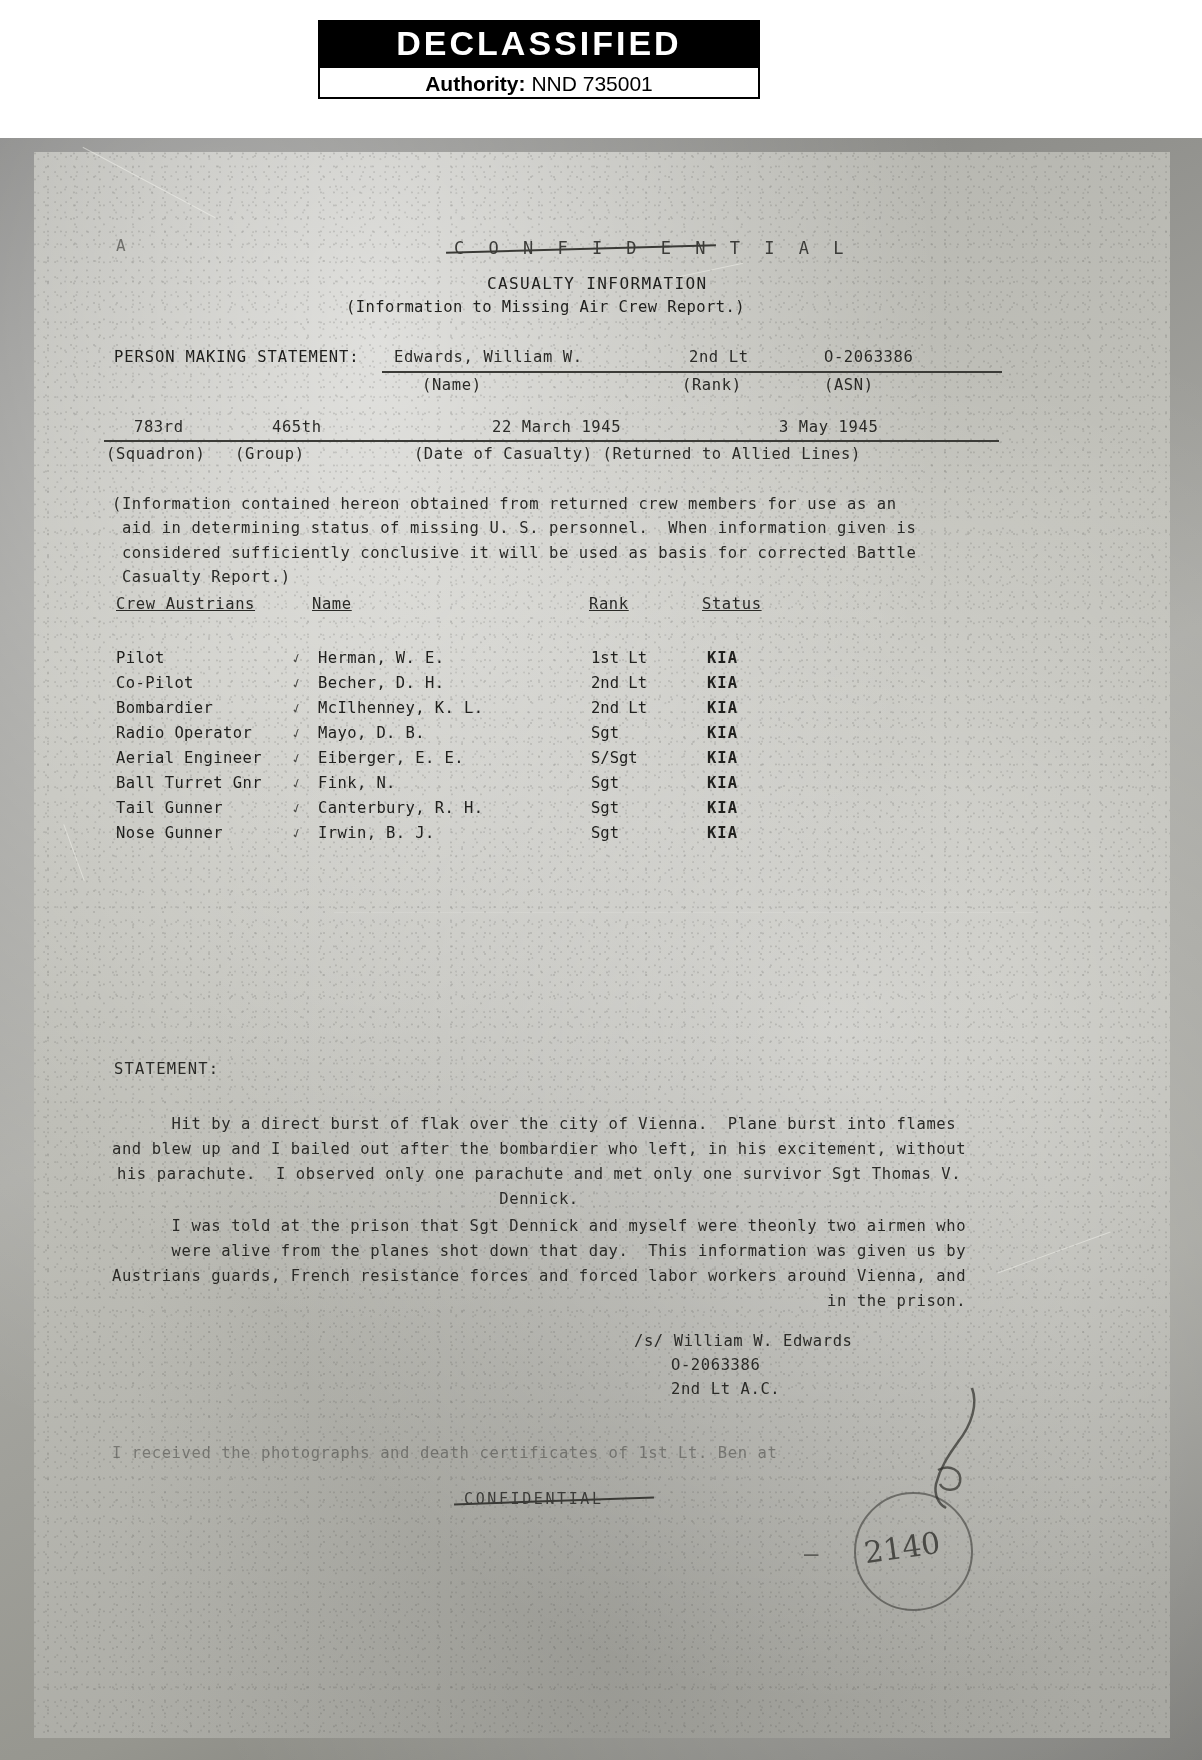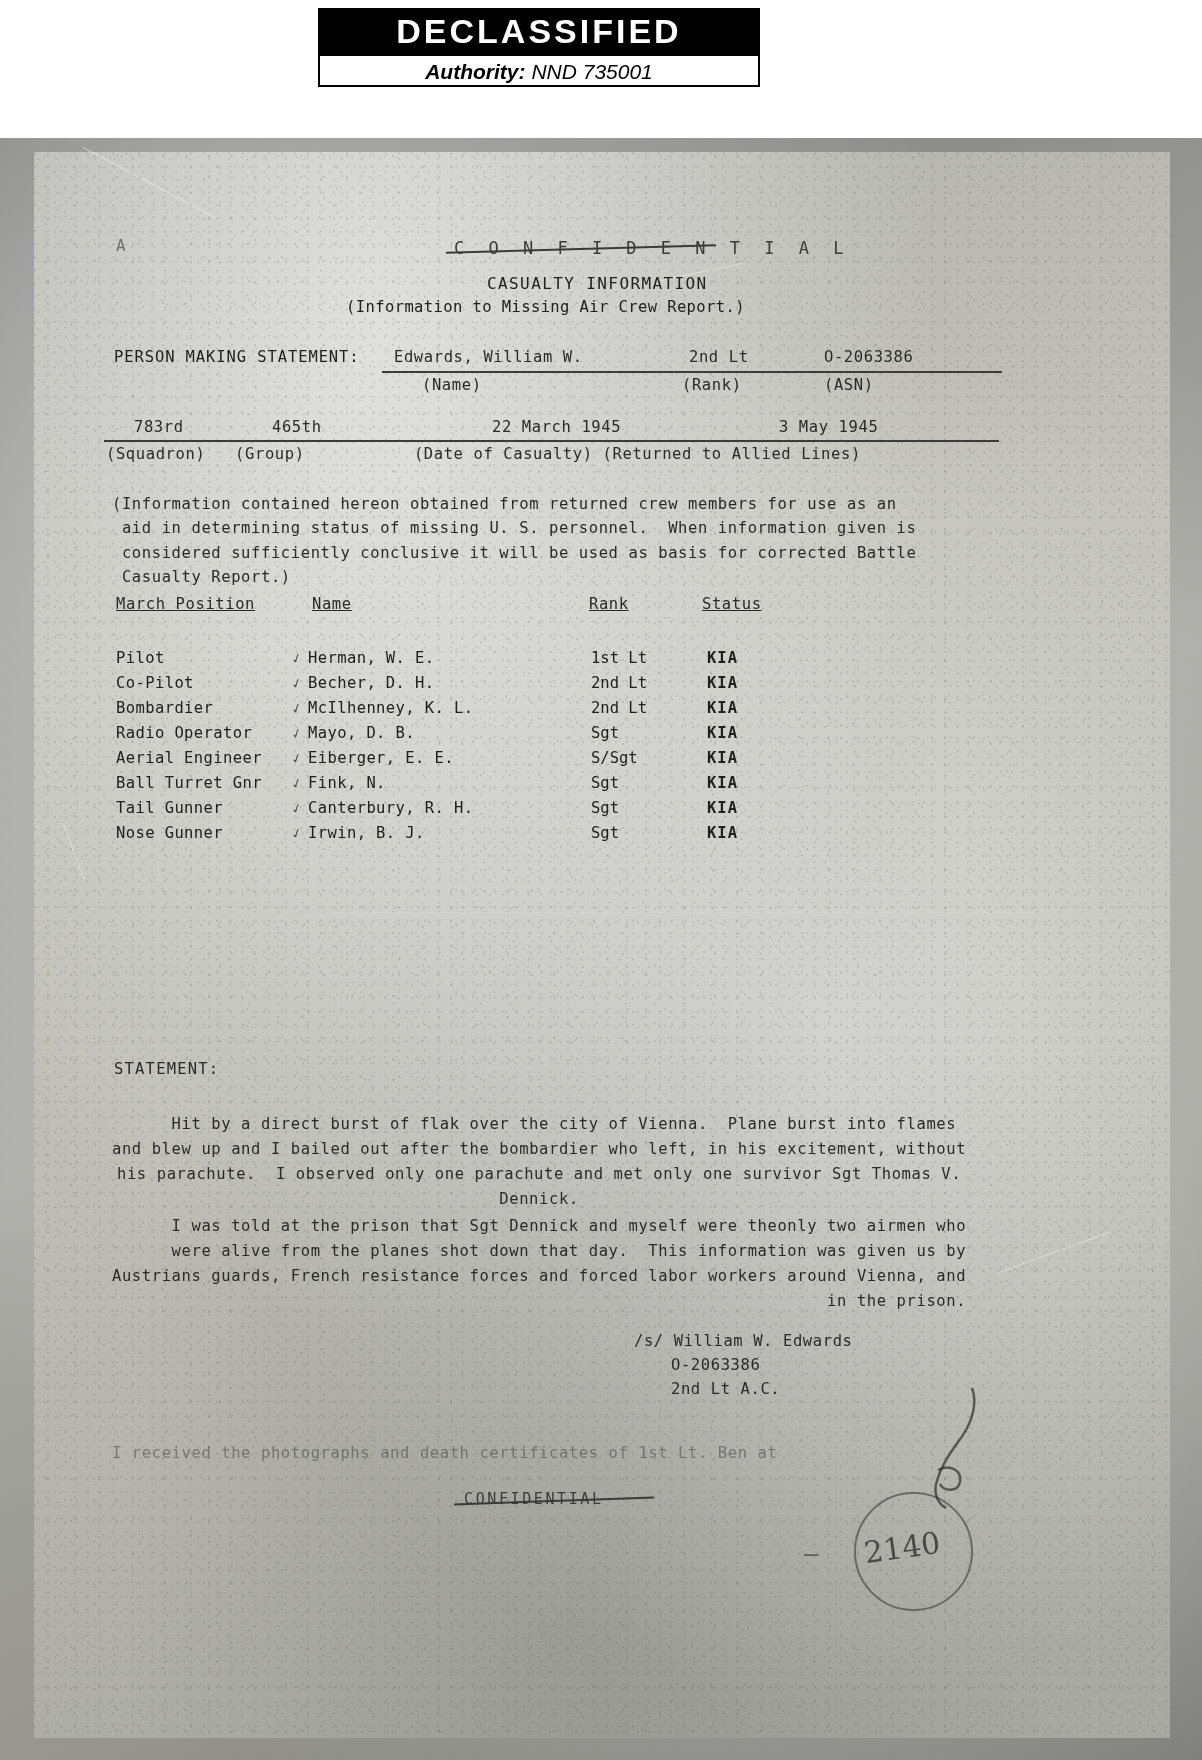--- a/index.html
+++ b/index.html
@@ -11,21 +11,21 @@
     width: 1202px;
     height: 1760px;
     font-family: "Liberation Sans", sans-serif;
     position: relative;
     overflow: hidden;
   }
 
   
   #declass-stamp {
     position: absolute;
-    top: 8px;
+    top: 20px;
     left: 318px;
     width: 438px;
     border: 2px solid #000;
     background: #fff;
     text-align: center;
     z-index: 30;
   }
   #declass-title {
     background: #000;
     color: #fff;
@@ -33,21 +33,20 @@
     font-weight: bold;
     letter-spacing: 3px;
     padding: 4px 0 6px 0;
     line-height: 1.05;
   }
   .declass-line {
     font-size: 21px;
     color: #000;
     padding: 3px 0 1px 0;
     line-height: 1.2;
-    font-style: italic;
   }
   .declass-line .lbl { font-weight: bold; }
 
   
   #scan-page {
     position: absolute;
     top: 138px;
     left: 0;
     width: 1202px;
     height: 1622px;
@@ -142,21 +141,21 @@
   
   #crew-head-pos    { top: 443px; left: 82px; }
   #crew-head-name   { top: 443px; left: 278px; }
   #crew-head-rank   { top: 443px; left: 555px; }
   #crew-head-status { top: 443px; left: 668px; }
 
   #crew-rows { top: 497px; left: 0; width: 100%; }
   .crew-row { position: relative; height: 25px; }
   .crew-row .pos    { position: absolute; left: 82px;  font-size: 15.5px; letter-spacing: 0.4px; }
   .crew-row .chk    { position: absolute; left: 258px; font-size: 15px; color: #4a4a46; transform: rotate(-18deg); }
-  .crew-row .name   { position: absolute; left: 274px; font-size: 15.5px; letter-spacing: 0.4px; }
+  .crew-row .name   { position: absolute; left: 284px; font-size: 15.5px; letter-spacing: 0.4px; }
   .crew-row .rank   { position: absolute; left: 557px; font-size: 15.5px; }
   .crew-row .status { position: absolute; left: 673px; font-size: 15.5px; font-weight: bold; letter-spacing: 1px; }
 
   #statement-label { top: 908px; left: 80px; letter-spacing: 1.2px; }
   #statement-p1 { top: 960px; left: 78px; line-height: 1.62; text-align: center; }
   #statement-p2 { top: 1062px; left: 78px; line-height: 1.62; text-align: right; }
 
   #sig-name { top: 1180px; left: 600px; }
   #sig-asn  { top: 1204px; left: 637px; }
   #sig-rank { top: 1228px; left: 637px; }
@@ -257,21 +256,21 @@
     <div class="doc-text t" id="sq-date">22 March 1945</div>
     <div class="doc-text t" id="sq-ret">3 May 1945</div>
     <div id="rule2"></div>
     <div class="doc-text t" id="sq-lbl-row">(Squadron)   (Group)           (Date of Casualty) (Returned to Allied Lines)</div>
 
     <div class="doc-text t" id="note-block">(Information contained hereon obtained from returned crew members for use as an
  aid in determining status of missing U. S. personnel.  When information given is
  considered sufficiently conclusive it will be used as basis for corrected Battle
  Casualty Report.)</div>
 
-    <div class="doc-text t underline" id="crew-head-pos">March Position</div>
+    <div class="doc-text t underline" id="crew-head-pos">Crew Austrians</div>
     <div class="doc-text t underline" id="crew-head-name">Name</div>
     <div class="doc-text t underline" id="crew-head-rank">Rank</div>
     <div class="doc-text t underline" id="crew-head-status">Status</div>
 
     <div class="doc-text" id="crew-rows"><div class="crew-row"><span class="pos">Pilot</span><span class="chk">✓</span><span class="name">Herman, W. E.</span><span class="rank">1st Lt</span><span class="status">KIA</span></div><div class="crew-row"><span class="pos">Co-Pilot</span><span class="chk">✓</span><span class="name">Becher, D. H.</span><span class="rank">2nd Lt</span><span class="status">KIA</span></div><div class="crew-row"><span class="pos">Bombardier</span><span class="chk">✓</span><span class="name">McIlhenney, K. L.</span><span class="rank">2nd Lt</span><span class="status">KIA</span></div><div class="crew-row"><span class="pos">Radio Operator</span><span class="chk">✓</span><span class="name">Mayo, D. B.</span><span class="rank">Sgt</span><span class="status">KIA</span></div><div class="crew-row"><span class="pos">Aerial Engineer</span><span class="chk">✓</span><span class="name">Eiberger, E. E.</span><span class="rank">S/Sgt</span><span class="status">KIA</span></div><div class="crew-row"><span class="pos">Ball Turret Gnr</span><span class="chk">✓</span><span class="name">Fink, N.</span><span class="rank">Sgt</span><span class="status">KIA</span></div><div class="crew-row"><span class="pos">Tail Gunner</span><span class="chk">✓</span><span class="name">Canterbury, R. H.</span><span class="rank">Sgt</span><span class="status">KIA</span></div><div class="crew-row"><span class="pos">Nose Gunner</span><span class="chk">✓</span><span class="name">Irwin, B. J.</span><span class="rank">Sgt</span><span class="status">KIA</span></div></div>
 
     <div class="doc-text t" id="statement-label">STATEMENT:</div>
     <div class="doc-text t" id="statement-p1">     Hit by a direct burst of flak over the city of Vienna.  Plane burst into flames
 and blew up and I bailed out after the bombardier who left, in his excitement, without
 his parachute.  I observed only one parachute and met only one survivor Sgt Thomas V.

